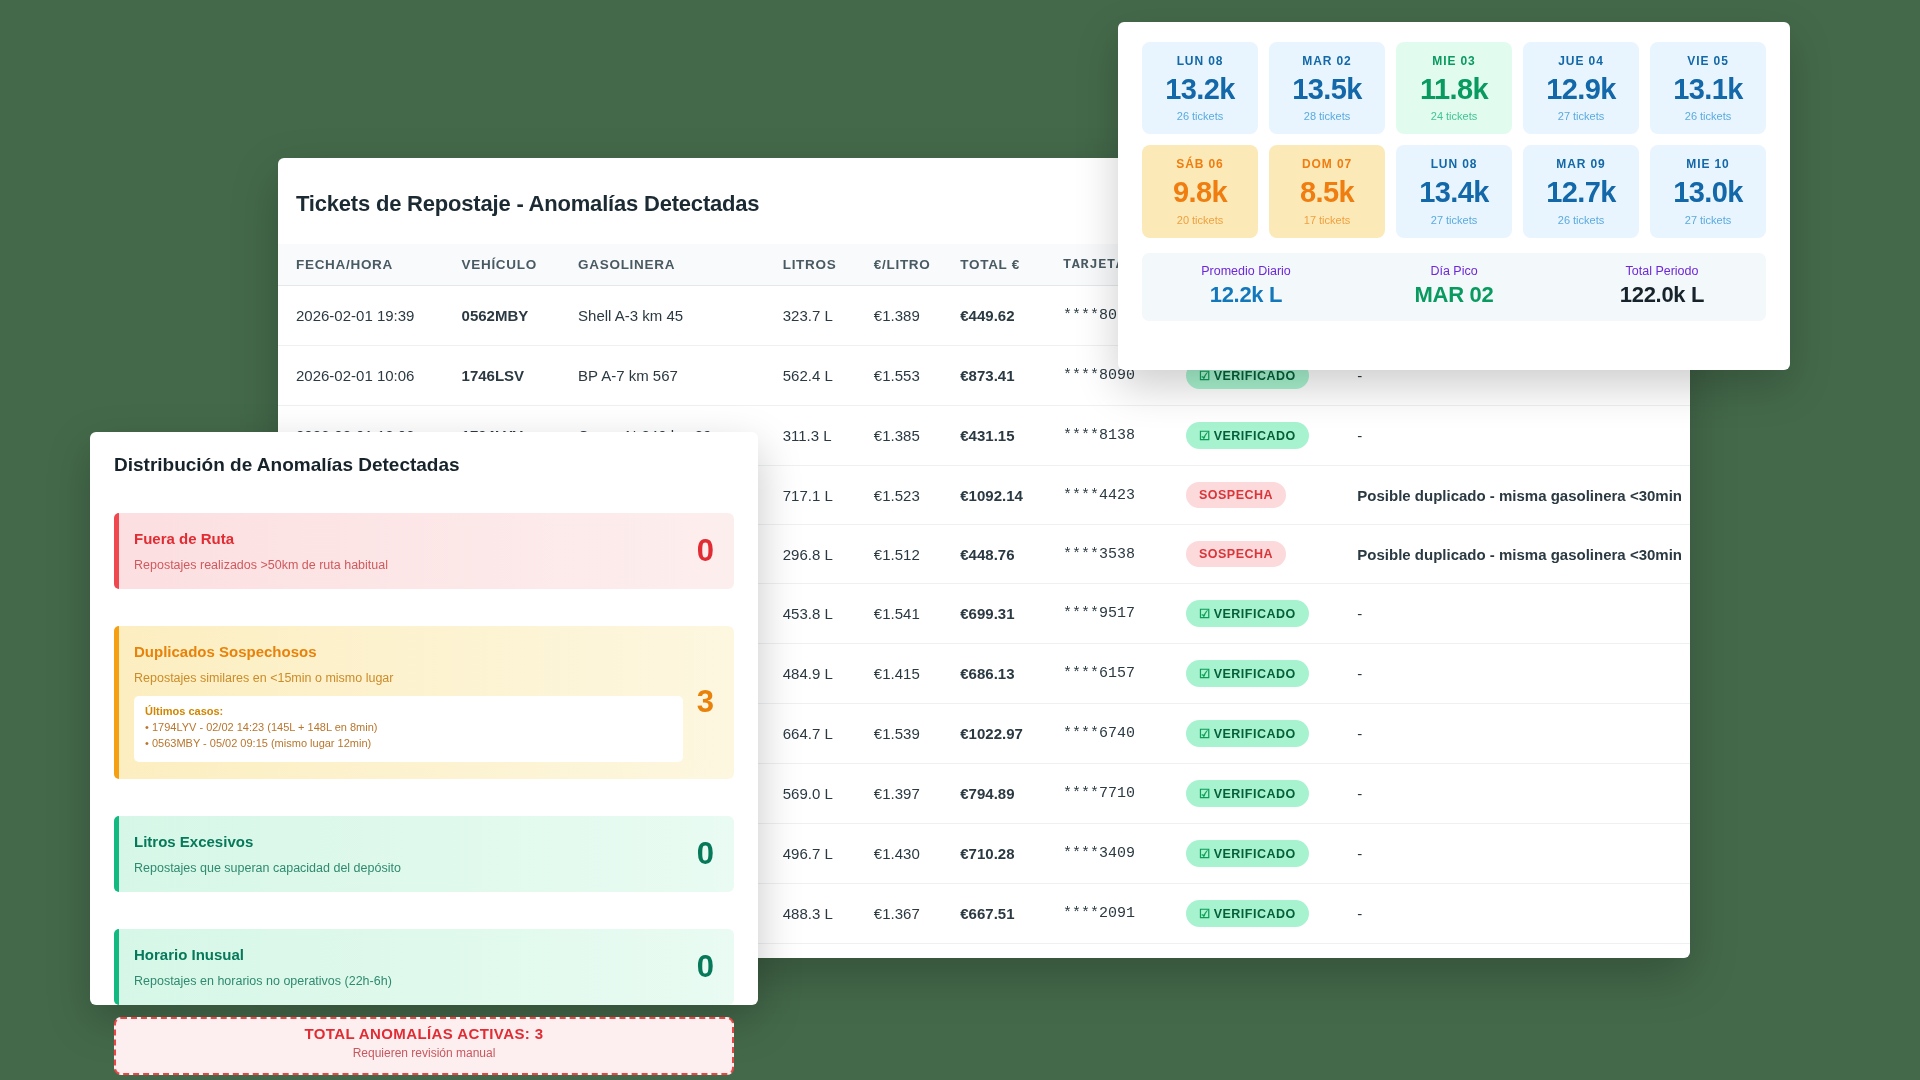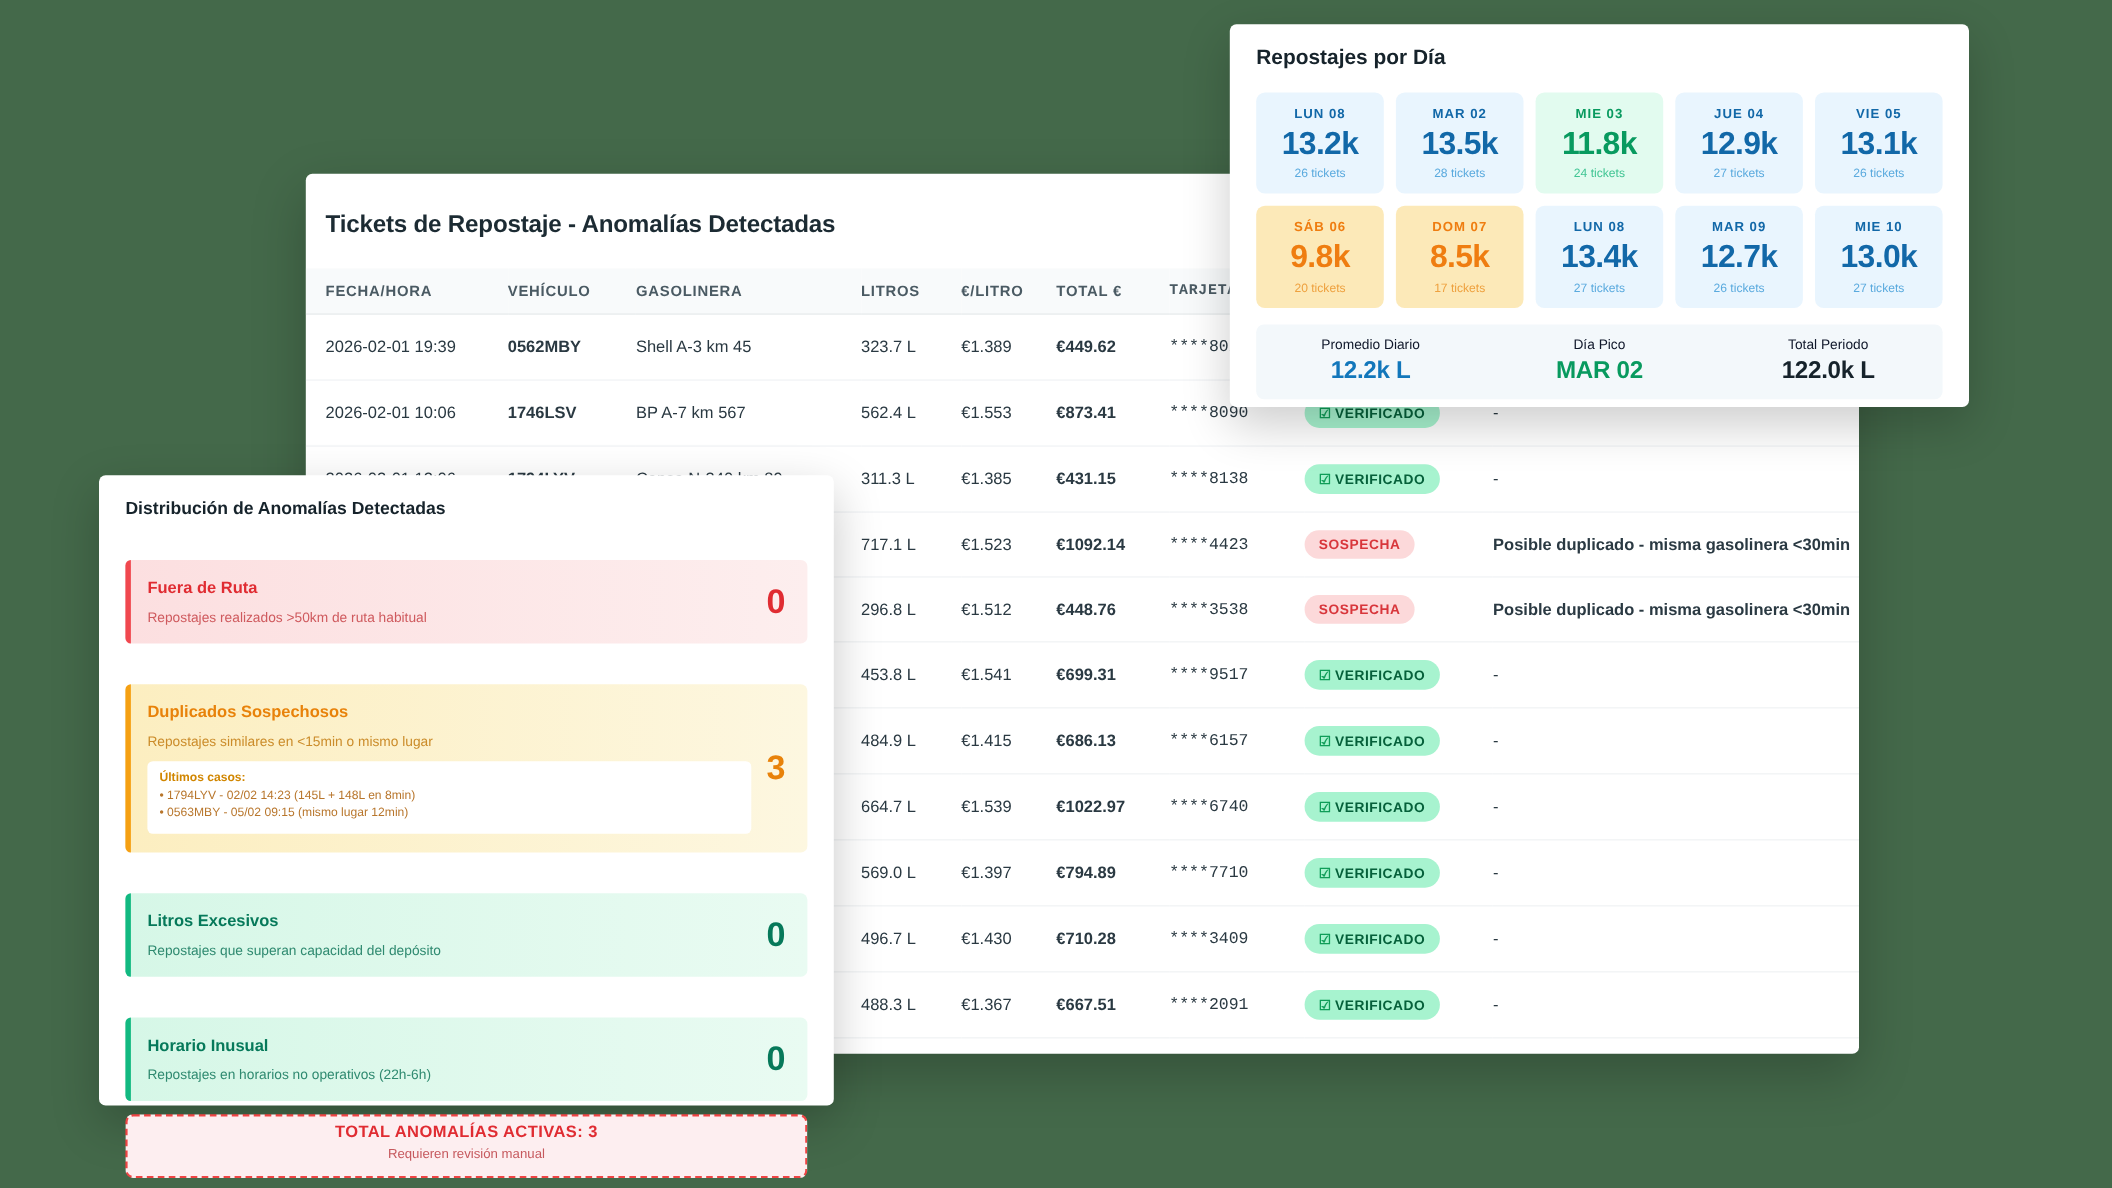--- a/index.html
+++ b/index.html
@@ -114,38 +114,38 @@
 
   .chart-summary {
     margin-top: 15px;
     background: #f3f8fb;
     border-radius: 7px;
     display: grid;
     grid-template-columns: repeat(3, 1fr);
     padding: 11px 0 13px 0;
     text-align: center;
   }
-  .sum-label { font-size: 12.5px; color: #0f172a; margin-bottom: 4px; }
+  .sum-label { font-size: 12.5px; color: #6d28d9; margin-bottom: 4px; }
   .sum-value { font-size: 22px; font-weight: bold; letter-spacing: -0.3px; }
   .sv-blue  { color: #1277bb; }
   .sv-green { color: #089a5f; }
   .sv-dark  { color: #16232b; }
 
   
   .anom-panel {
     position: absolute;
     left: 90px; top: 432px;
     width: 668px; height: 573px;
     background: #ffffff;
     border-radius: 6px;
     box-shadow: 0 16px 44px rgba(0,0,0,0.22);
     padding: 22px 24px 20px 24px;
   }
   .anom-title {
-    font-size: 16px; font-weight: bold; color: #16232b;
+    font-size: 19px; font-weight: bold; color: #16232b;
     margin-bottom: 18px;
   }
   .anom-card {
     position: relative;
     border-radius: 6px;
     padding: 17px 20px 17px 20px;
     margin-bottom: 12px;
     display: flex;
     align-items: center;
     justify-content: space-between;
@@ -348,21 +348,20 @@
             <td class="c-tot">€566.01</td>
             <td class="c-card">****4961</td>
             <td class="c-est"></td>
             <td class="c-obs obs-dash">-</td>
           </tr>
         </tbody>
     </table>
   </div>
 
   <div class="chart-panel">
-    <div class="chart-title">Repostajes por Día</div>
     <div class="day-grid" id="day-grid">
         <div class="day-card tone-blue">
           <div class="dlabel">LUN 08</div>
           <div class="dval">13.2k</div>
           <div class="dtick">26 tickets</div>
         </div>
         <div class="day-card tone-blue">
           <div class="dlabel">MAR 02</div>
           <div class="dval">13.5k</div>
           <div class="dtick">28 tickets</div>

